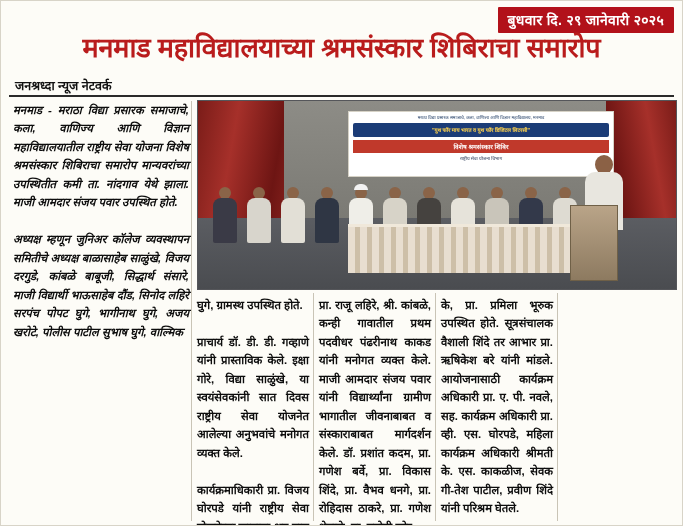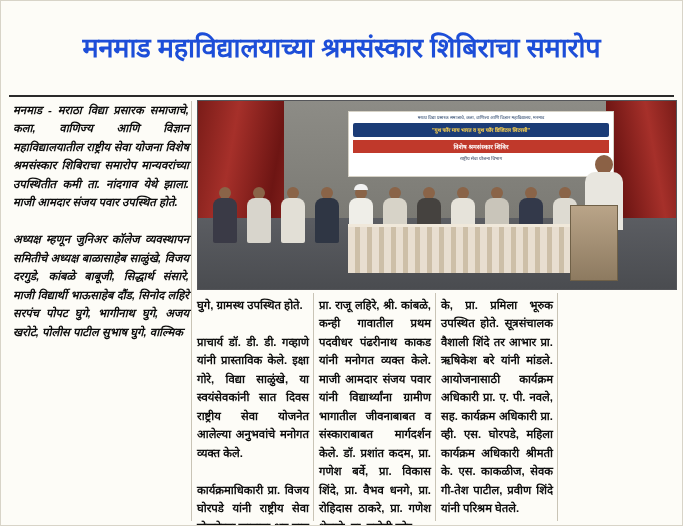--- a/index.html
+++ b/index.html
@@ -32,21 +32,21 @@
   }
   
   .headline {
     position: absolute;
     top: 32px;
     left: 10px;
     right: 10px;
     text-align: center;
     font-size: 27px;
     font-weight: bold;
-    color: #1d4ed8;
+    color: #b91c1c;
     line-height: 1.18;
     letter-spacing: -0.2px;
   }
   .byline {
     position: absolute;
     top: 76px;
     left: 14px;
     font-size: 12.5px;
     font-weight: bold;
     color: #111111;
@@ -200,23 +200,25 @@
     position: absolute;
     width: 0;
     border-left: 1px solid #c9c4b6;
   }
 </style>
 </head>
 <body>
 
 <div id="page">
 
+  <div class="datebar">बुधवार दि. २९ जानेवारी २०२५</div>
 
   <div class="headline">मनमाड महाविद्यालयाच्या श्रमसंस्कार शिबिराचा समारोप</div>
 
+  <div class="byline">जनश्रध्दा न्यूज नेटवर्क</div>
 
   <div class="rule"></div>
 
   <div class="photo">
     <div class="ph-wall"></div>
     <div class="ph-curtain-l"></div>
     <div class="ph-curtain-r"></div>
     <div class="ph-floor"></div>
 
     <div class="ph-banner">

